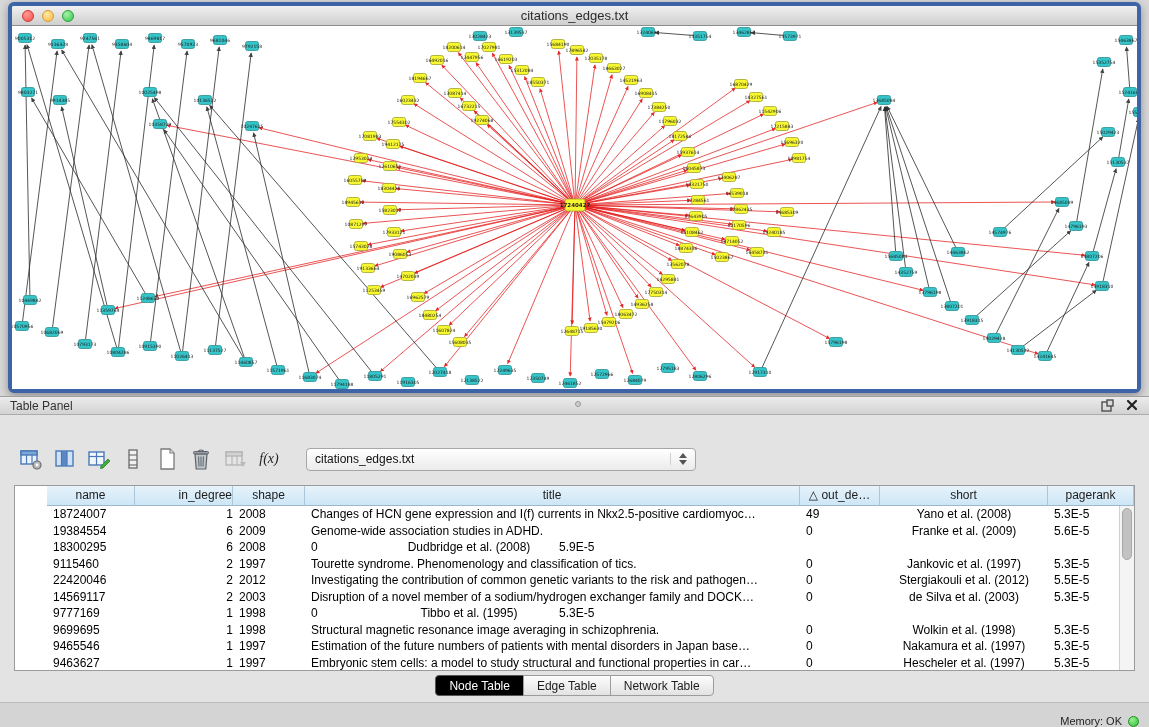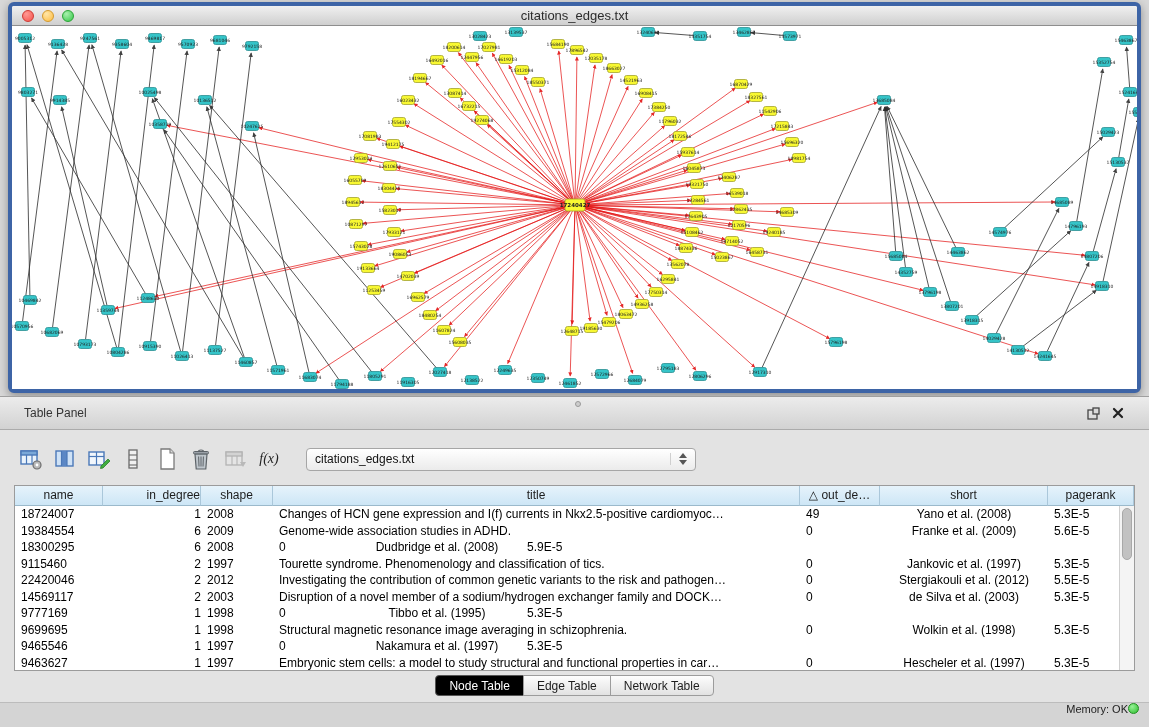--- a/index.html
+++ b/index.html
@@ -34,23 +34,23 @@
   .node-yellow rect { fill:#f8f832; stroke:#a3a32e; stroke-width:0.8; }
   .node-label { font-size:4.5px; fill:#222; text-anchor:middle; font-family:"DejaVu Sans",sans-serif; }
   .hub-label  { font-size:5.5px; font-weight:bold; }
 
   
   .table-panel {
     position:absolute; left:0; top:396px; width:1149px; height:306px;
     background:#e3e3e3; border-top:1px solid #9f9f9f;
   }
   .panel-header {
-    height:33px; background:linear-gradient(#ececec,#d2d2d2);
+    height:18px; background:linear-gradient(#ececec,#d2d2d2);
     border-bottom:1px solid #ababab; display:flex; align-items:center;
-    padding:0 24px; position:relative;
+    padding:0 10px; position:relative;
   }
   .grip-dot { position:absolute; left:50%; top:4px; width:6px; height:6px;
     border-radius:50%; background:#cdcdcd; border:1px solid #9a9a9a; }
   .panel-title { font-size:12px; color:#333; }
   .panel-header-icons { margin-left:auto; display:flex; gap:12px; align-items:center; }
   .ph-icon { width:13px; height:13px; display:inline-flex; cursor:default; }
 
   .toolbar { position:absolute; top:46px; left:18px; height:32px; display:flex; align-items:center; gap:8px; }
   .tb-icon { width:26px; height:26px; display:flex; align-items:center; justify-content:center; }
   .fx { font-family:Liberation Serif, serif; font-style:italic; font-size:14px; color:#222; }
@@ -60,21 +60,21 @@
     background:linear-gradient(#ffffff,#ebebeb);
     display:flex; align-items:center; padding:0 8px;
     font-size:12px; color:#111; box-shadow:inset 0 1px 0 #fff;
   }
   .dd-arrows { margin-left:auto; display:flex; flex-direction:column; gap:2px; padding-left:8px; border-left:1px solid #cfcfcf; }
   .dd-up   { width:0; height:0; border-left:4px solid transparent; border-right:4px solid transparent; border-bottom:5px solid #555; }
   .dd-down { width:0; height:0; border-left:4px solid transparent; border-right:4px solid transparent; border-top:5px solid #555; }
 
   .table-wrap {
     position:absolute; left:14px; right:14px; top:88px; height:186px;
-    background:#fff; border:1px solid #9b9b9b; display:flex; flex-direction:column;
+    background:#fff; border:1px solid #9b9b9b; display:flex; flex-direction:column;padding-left:32px;
   }
   .thead { display:flex; height:20px; flex:none; }
   .th {
     background:linear-gradient(#e6f3fb,#cde6f6);
     border-right:1px solid #aac7da; border-bottom:1px solid #9bb9cb;
     font-size:12px; color:#1c1c1c; text-align:center; line-height:19px;
     overflow:hidden; white-space:nowrap;
   }
   .tbody { position:relative; flex:1; overflow:hidden; }
   .tr { display:flex; height:16.5px; align-items:center; }
@@ -100,21 +100,21 @@
     border:1px solid #9c9c9c; background:linear-gradient(#fdfdfd,#e2e2e2);
     margin-left:-1px; cursor:default;
   }
   .tab:first-child { border-radius:4px 0 0 4px; margin-left:0; }
   .tab:last-child  { border-radius:0 4px 4px 0; }
   .tab.active { background:#000000; color:#fff; border-color:#565656; }
 
   .statusbar {
     position:absolute; left:0; top:702px; width:1149px; height:25px;
     background:#d4d4d4; border-top:1px solid #bcbcbc;
-    display:flex; align-items:flex-start; justify-content:flex-end; padding-right:10px;
+    display:flex; align-items:flex-end; justify-content:flex-end; gap:6px; padding-right:10px;
   }
   .memory-label { font-size:11px; color:#222; }
   .memory-dot { width:11px; height:11px; border-radius:50%;
     background:radial-gradient(circle at 35% 30%, #97f297, #2dbd2d); border:1px solid #1f8f1f; }
 </style>
 </head>
 <body>
 
 <div class="graph-window">
   <div class="titlebar">
@@ -994,20 +994,21 @@
           <div class="td col-2">1998</div>
           <div class="td col-3">Structural magnetic resonance image averaging in schizophrenia.</div>
           <div class="td col-4">0</div>
           <div class="td col-5">Wolkin et al. (1998)</div>
           <div class="td col-6">5.3E-5</div>
         </div>
         <div class="tr">
           <div class="td col-0">9465546</div>
           <div class="td col-1">1</div>
           <div class="td col-2">1997</div>
+          <div class="td col-3">Estimation of the future numbers of patients with mental disorders in Japan base…</div>
           <div class="td col-4">0</div>
           <div class="td col-5">Nakamura et al. (1997)</div>
           <div class="td col-6">5.3E-5</div>
         </div>
         <div class="tr">
           <div class="td col-0">9463627</div>
           <div class="td col-1">1</div>
           <div class="td col-2">1997</div>
           <div class="td col-3">Embryonic stem cells: a model to study structural and functional properties in car…</div>
           <div class="td col-4">0</div>

